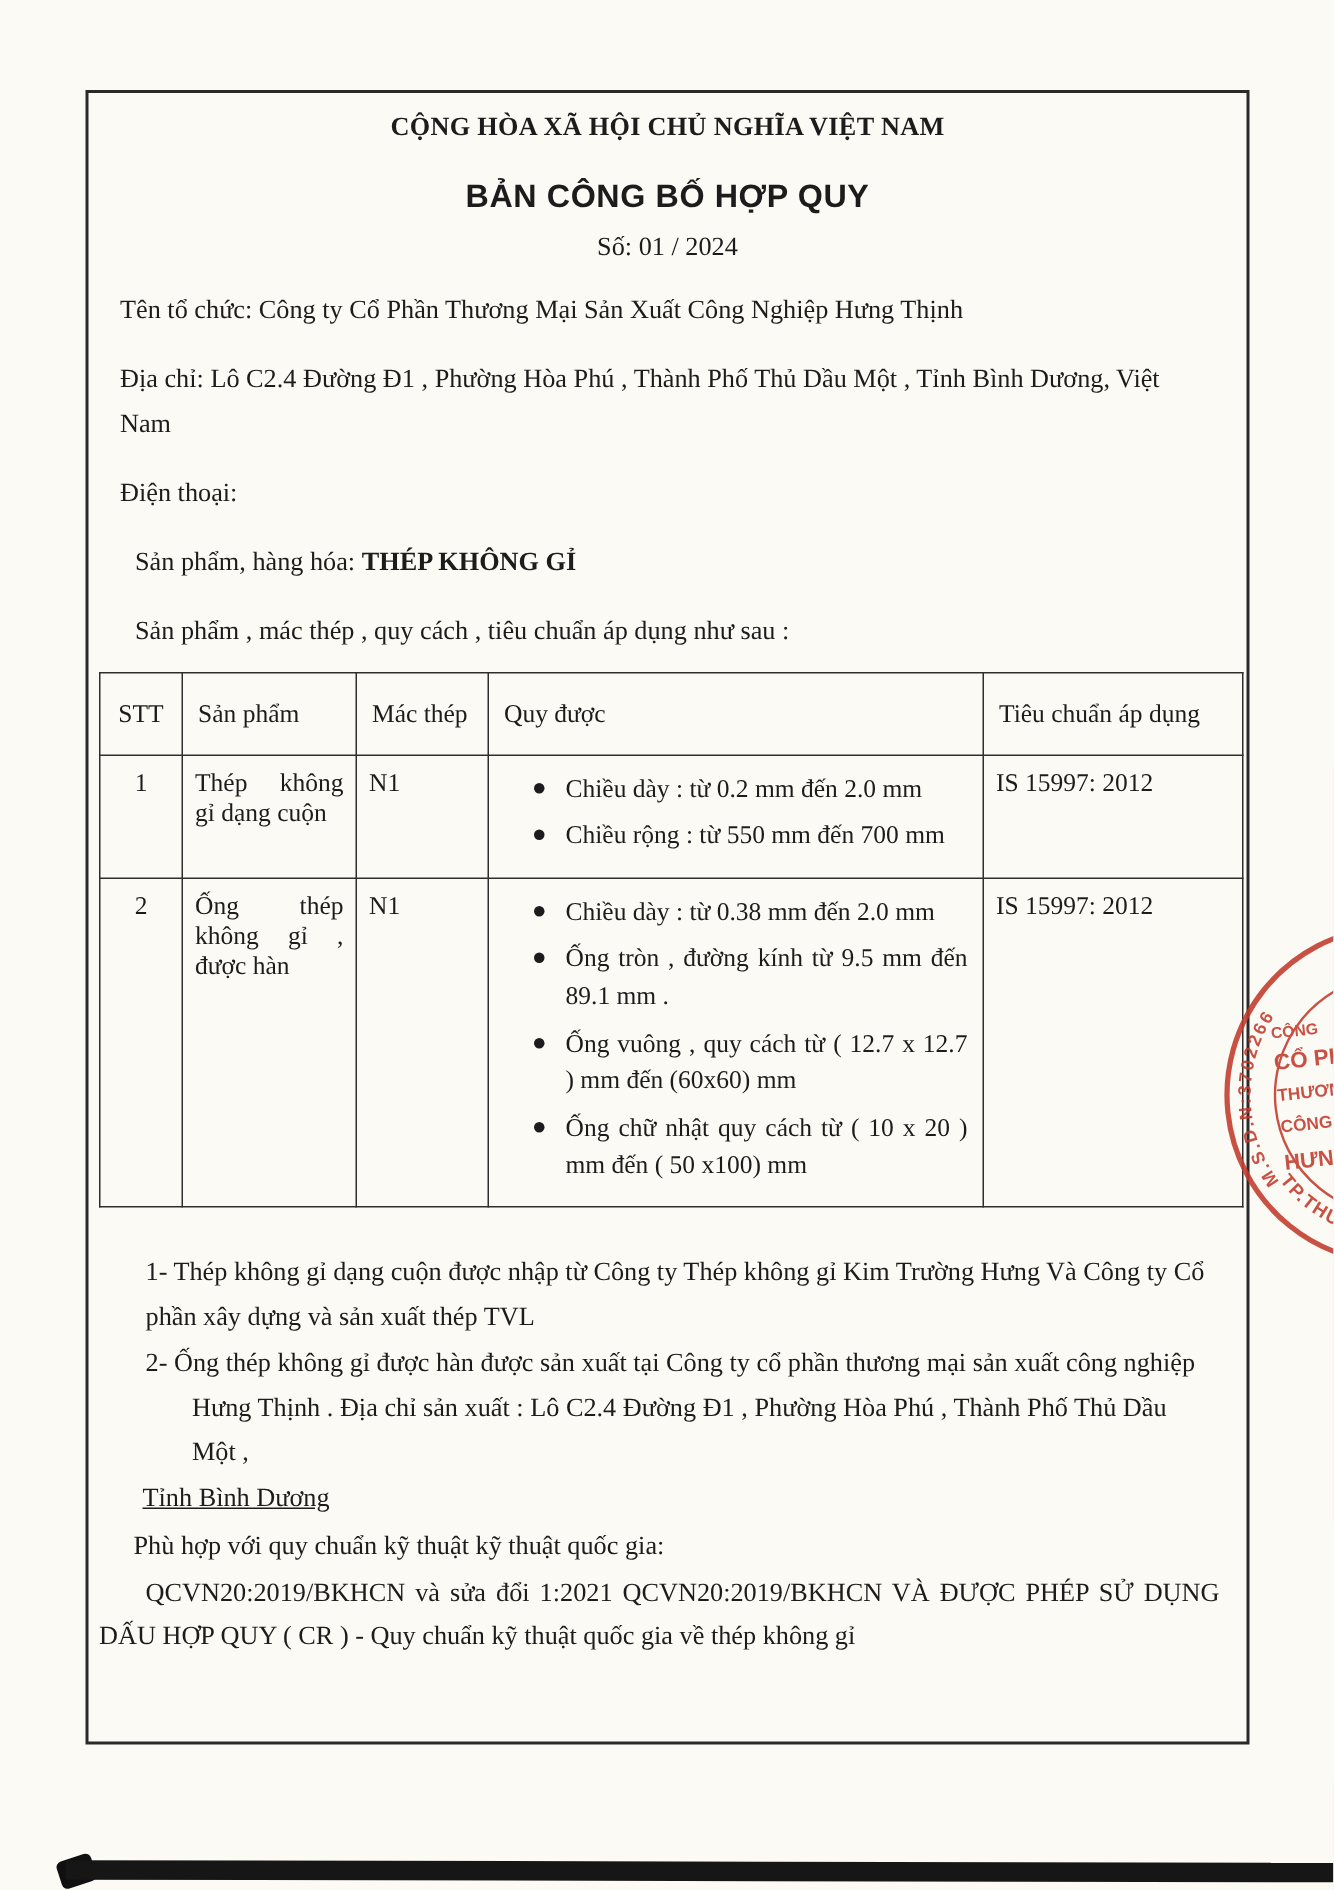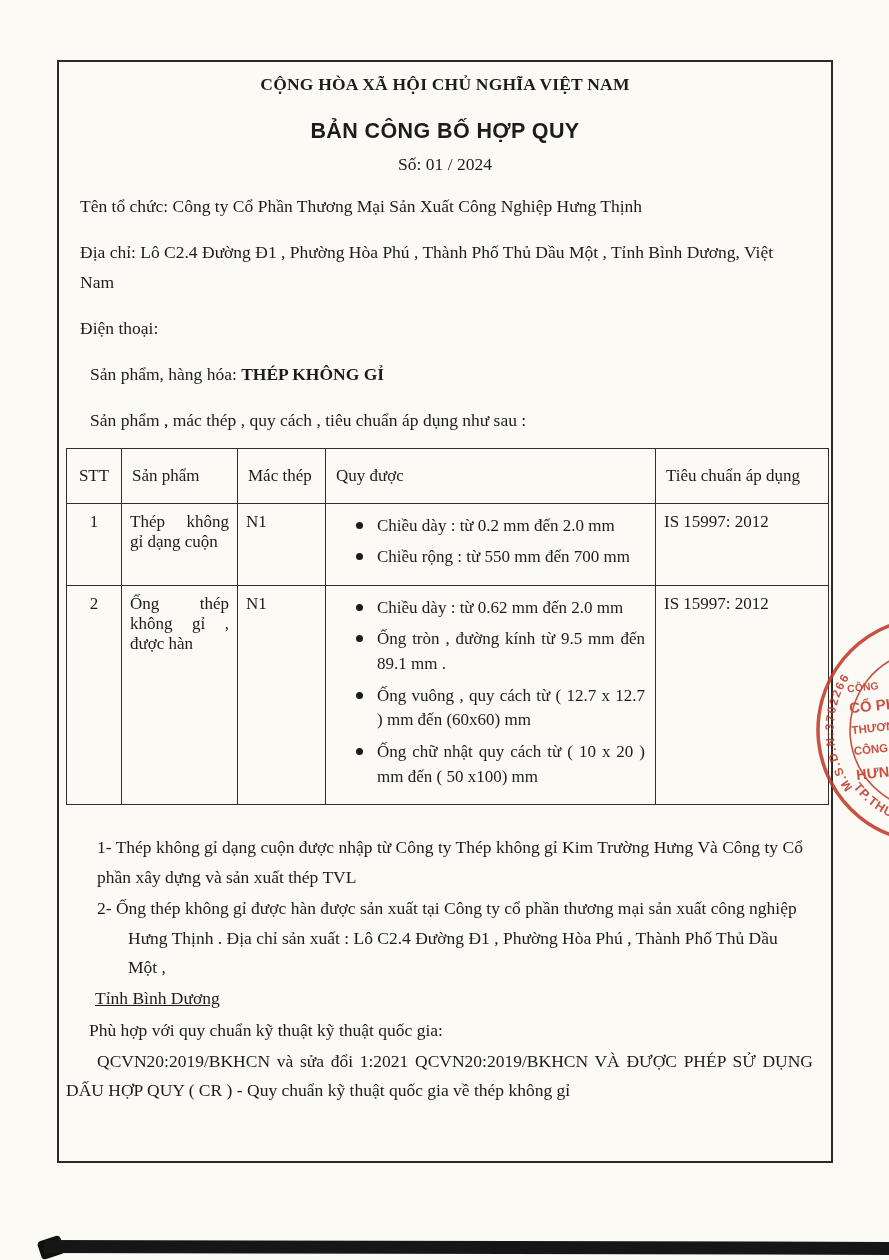--- a/index.html
+++ b/index.html
@@ -96,21 +96,21 @@
             </ul>
           </td>
           <td>IS 15997: 2012</td>
         </tr>
         <tr>
           <td class="c-stt">2</td>
           <td class="c-sp">Ống thép không gỉ , được hàn</td>
           <td class="c-mac">N1</td>
           <td>
             <ul class="qc-list">
-              <li>Chiều dày : từ 0.62 mm đến 2.0 mm</li>
+              <li>Chiều dày : từ 0.38 mm đến 2.0 mm</li>
               <li>Ống tròn , đường kính từ 9.5 mm đến 89.1 mm .</li>
               <li>Ống vuông , quy cách từ ( 12.7 x 12.7 ) mm đến (60x60) mm</li>
               <li>Ống chữ nhật quy cách từ ( 10 x 20 ) mm đến ( 50 x100) mm</li>
             </ul>
           </td>
           <td>IS 15997: 2012</td>
         </tr>
       </tbody>
     </table>
 

